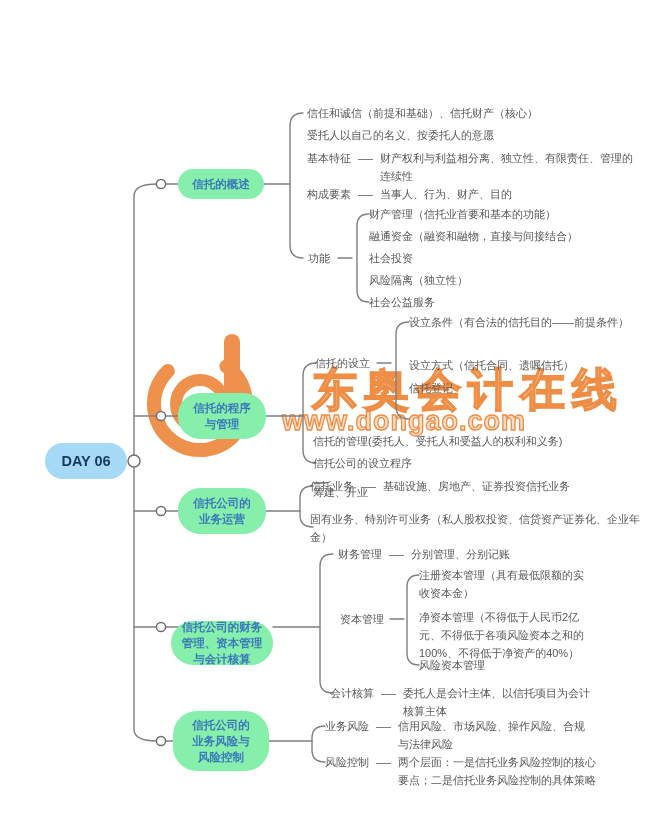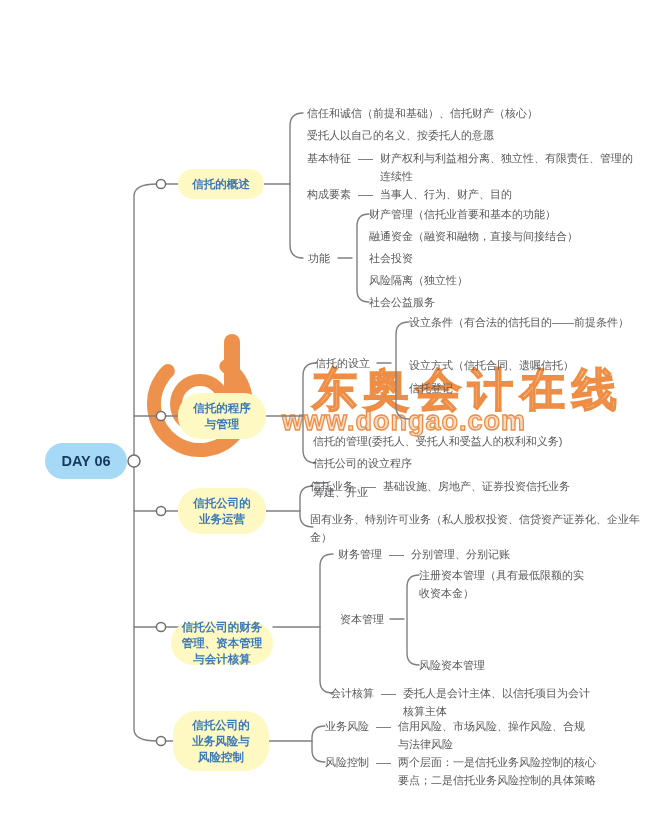--- a/index.html
+++ b/index.html
@@ -19,21 +19,21 @@
     color:rgba(240,141,69,0.30);-webkit-text-stroke:1.3px #ef8d45;
   }
   svg.lines{position:absolute;left:0;top:0;z-index:1;}
   
   .badge{
     position:absolute;left:45px;top:443px;width:82px;height:36px;background:#a6d9f6;border-radius:18px;
     display:flex;align-items:center;justify-content:center;font-weight:bold;font-size:14.5px;color:#163a5f;z-index:2;
   }
   
   .node{
-    position:absolute;display:flex;align-items:center;justify-content:center;background:#fef9c3;
+    position:absolute;display:flex;align-items:center;justify-content:center;background:#86efac;
     color:#3b79bb;font-weight:bold;font-size:11.5px;text-align:center;z-index:2;line-height:16px;
   }
   #p1{left:178px;top:169px;width:86px;height:30px;border-radius:15px;}
   #p2{left:178px;top:393px;width:88px;height:46px;border-radius:22px;}
   #p3{left:178px;top:488px;width:88px;height:46px;border-radius:22px;}
   #p4{left:171px;top:621px;width:102px;height:44px;border-radius:24px;}
   #p5{left:173px;top:711px;width:96px;height:60px;border-radius:24px;}
   #p2 span{width:64px;} #p3 span{width:64px;} #p4 span{width:86px;} #p5 span{width:62px;}
   
   .row{position:absolute;display:flex;align-items:flex-start;z-index:2;font-size:11px;color:#57585a;line-height:18px;column-gap:7px;}
@@ -188,20 +188,23 @@
     <span class="lbl">财务管理</span>
     <span class="dash"></span>
     <span class="txt">分别管理、分别记账</span>
     </div>
   <div class="row" style="left:340px;top:610px;">
     <span class="lbl">资本管理</span>
     </div>
   <div class="row" style="left:419px;top:566px;">
     <span class="txt" style="width:172px;">注册资本管理（具有最低限额的实收资本金）</span>
     </div>
+  <div class="row" style="left:419px;top:608px;">
+    <span class="txt" style="width:180px;">净资本管理（不得低于人民币2亿元、不得低于各项风险资本之和的100%、不得低于净资产的40%）</span>
+    </div>
   <div class="row" style="left:419px;top:656px;">
     <span class="txt">风险资本管理</span>
     </div>
   <div class="row" style="left:330px;top:684px;">
     <span class="lbl">会计核算</span>
     <span class="dash"></span>
     <span class="txt" style="width:192px;">委托人是会计主体、以信托项目为会计核算主体</span>
     </div>
 
   <div class="row" style="left:325px;top:717px;">

